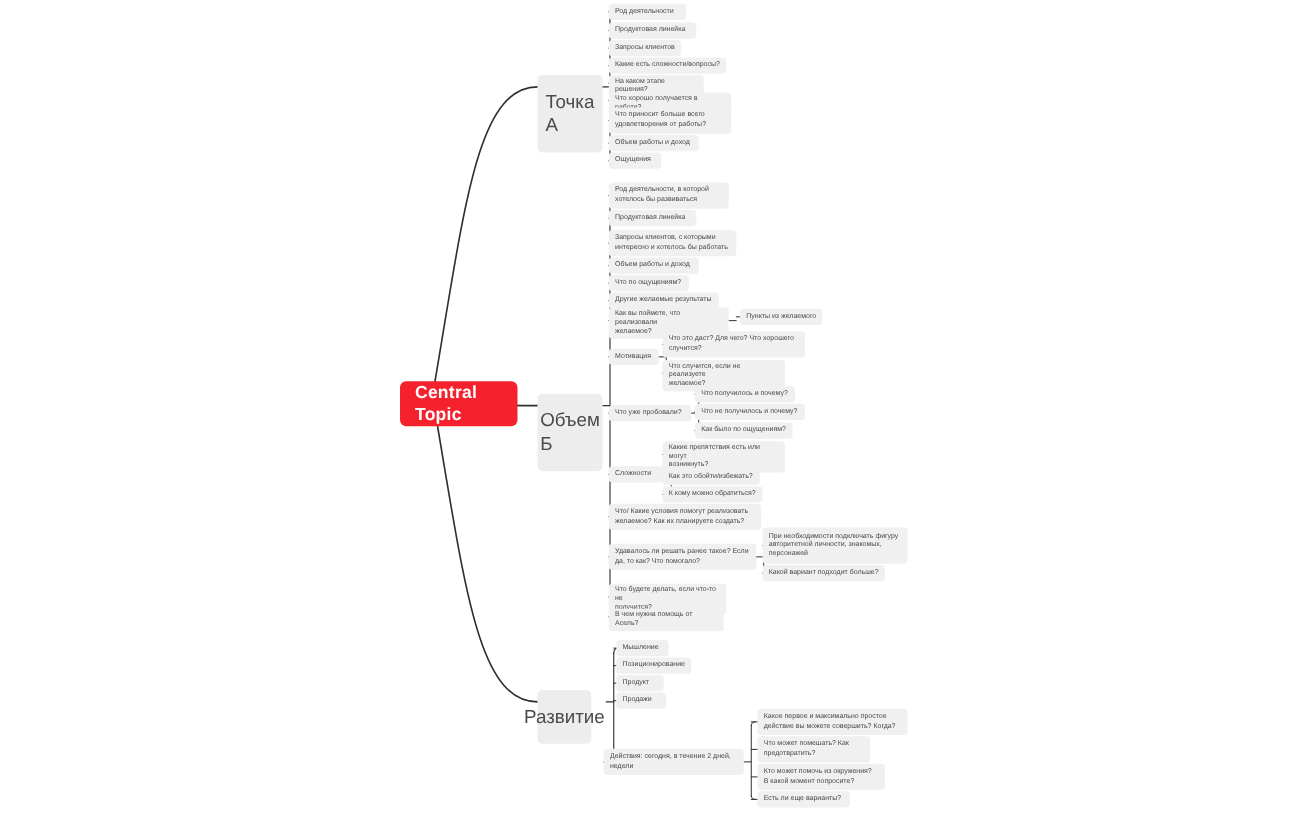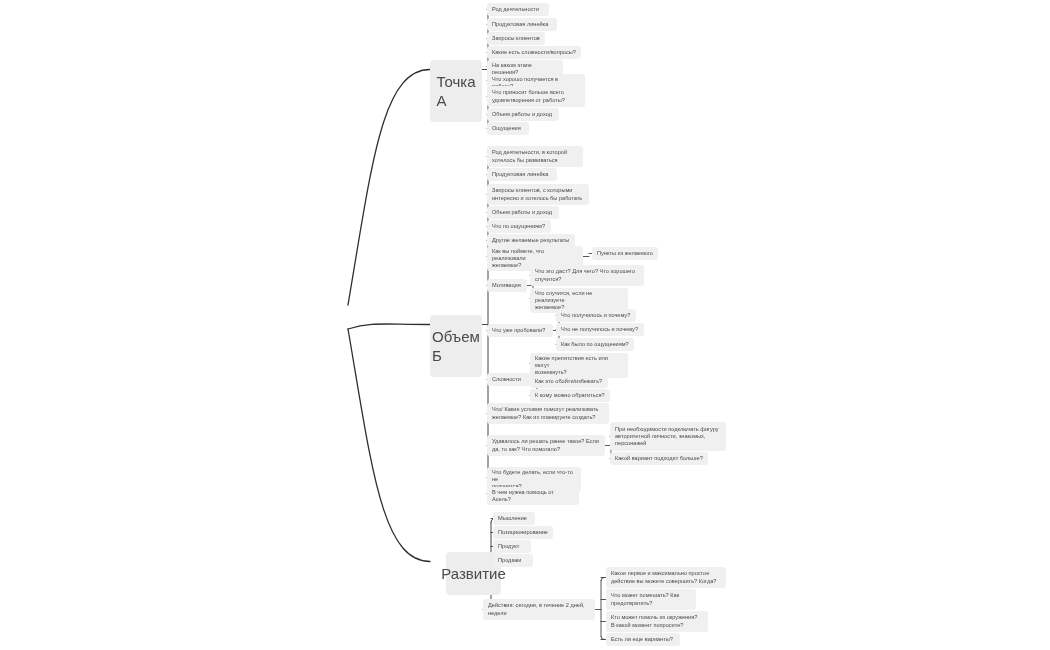--- a/index.html
+++ b/index.html
@@ -149,20 +149,21 @@
       <path d="M 601 639.5 L 606 639.5" fill="none" stroke="#2f2f2f" stroke-width="0.8" stroke-linecap="round"></path>
       <path d="M 601 580.5 Q 601 577.5 604 577.5" fill="none" stroke="#2f2f2f" stroke-width="0.8" stroke-linecap="round"></path>
       <path d="M 601 636.5 Q 601 639.5 604 639.5" fill="none" stroke="#2f2f2f" stroke-width="0.8" stroke-linecap="round"></path>
       <path d="M 601 580.5 L 601 636.5" fill="none" stroke="#2f2f2f" stroke-width="0.8" stroke-linecap="round"></path>
       <path d="M 595 609.5 L 601 609.5" fill="none" stroke="#2f2f2f" stroke-width="0.8" stroke-linecap="round"></path>
       <path d="M 491 522.5 Q 491 518.5 495 518.5" fill="none" stroke="#2f2f2f" stroke-width="0.9" stroke-linecap="round"></path>
       <path d="M 491 605.5 Q 491 609.5 495 609.5" fill="none" stroke="#2f2f2f" stroke-width="0.9" stroke-linecap="round"></path>
       <path d="M 491 522.5 L 491 605.5" fill="none" stroke="#2f2f2f" stroke-width="0.9" stroke-linecap="round"></path>
       <path d="M 485 561.5 L 491 561.5" fill="none" stroke="#2f2f2f" stroke-width="0.9" stroke-linecap="round"></path>
     </svg>
+<div class="node root" style="left: 320px; top: 305px; width: 94px; min-height: 24px;">Central Topic</div>
     <div class="node lvl1" style="left: 430px; top: 60px; width: 52px; min-height: 19px;">Точка А</div>
     <div class="node lvl2" style="left: 487px; top: 3px; width: 62px; min-height: 13px;">Род деятельности</div>
     <div class="node lvl2" style="left: 487px; top: 18px; width: 70px; min-height: 13px;">Продуктовая линейка</div>
     <div class="node lvl2" style="left: 487px; top: 32px; width: 58px; min-height: 13px;">Запросы клиентов</div>
     <div class="node lvl2" style="left: 487px; top: 46px; width: 94px; min-height: 13px;">Какие есть сложности/вопросы?</div>
     <div class="node lvl2" style="left: 487px; top: 60px; width: 76px; min-height: 13px;">На каком этапе решения?</div>
     <div class="node lvl2" style="left: 487px; top: 74px; width: 98px; min-height: 13px;">Что хорошо получается в работе?</div>
     <div class="node lvl2" style="left: 487px; top: 86px; width: 98px; min-height: 21px;">Что приносит больше всего
 удовлетворения от работы?</div>
     <div class="node lvl2" style="left: 487px; top: 108px; width: 72px; min-height: 13px;">Объем работы и доход</div>
@@ -197,21 +198,21 @@
 желаемое? Как их планируете создать?</div>
     <div class="node lvl2" style="left: 487px; top: 435px; width: 118px; min-height: 21px;">Удавалось ли решать ранее такое? Если
 да, то как? Что помогало?</div>
     <div class="node lvl3" style="left: 610px; top: 422px; width: 116px; min-height: 29px;">При необходимости подключать фигуру
 авторитетной личности, знакомых,
 персонажей</div>
     <div class="node lvl3" style="left: 610px; top: 452px; width: 98px; min-height: 13px;">Какой вариант подходит больше?</div>
     <div class="node lvl2" style="left: 487px; top: 467px; width: 94px; min-height: 21px;">Что будете делать, если что-то не
 получится?</div>
     <div class="node lvl2" style="left: 487px; top: 487px; width: 92px; min-height: 13px;">В чем нужна помощь от Асель?</div>
-    <div class="node lvl1" style="left: 430px; top: 552px; width: 55px; min-height: 19px; margin-left: 16px;">Развитие</div>
+    <div class="node lvl1" style="left: 430px; top: 552px; width: 43px; min-height: 19px;">Развитие</div>
     <div class="node lvl2" style="left: 493px; top: 512px; width: 42px; min-height: 13px;">Мышление</div>
     <div class="node lvl2" style="left: 493px; top: 526px; width: 60px; min-height: 13px;">Позиционирование</div>
     <div class="node lvl2" style="left: 493px; top: 540px; width: 38px; min-height: 13px;">Продукт</div>
     <div class="node lvl2" style="left: 493px; top: 554px; width: 40px; min-height: 13px;">Продажи</div>
     <div class="node lvl2" style="left: 483px; top: 599px; width: 112px; min-height: 21px;">Действия: сегодня, в течение 2 дней,
 недели</div>
     <div class="node lvl3" style="left: 606px; top: 567px; width: 120px; min-height: 21px;">Какое первое и максимально простое
 действие вы можете совершить? Когда?</div>
     <div class="node lvl3" style="left: 606px; top: 589px; width: 90px; min-height: 21px;">Что может помешать? Как
 предотвратить?</div>

